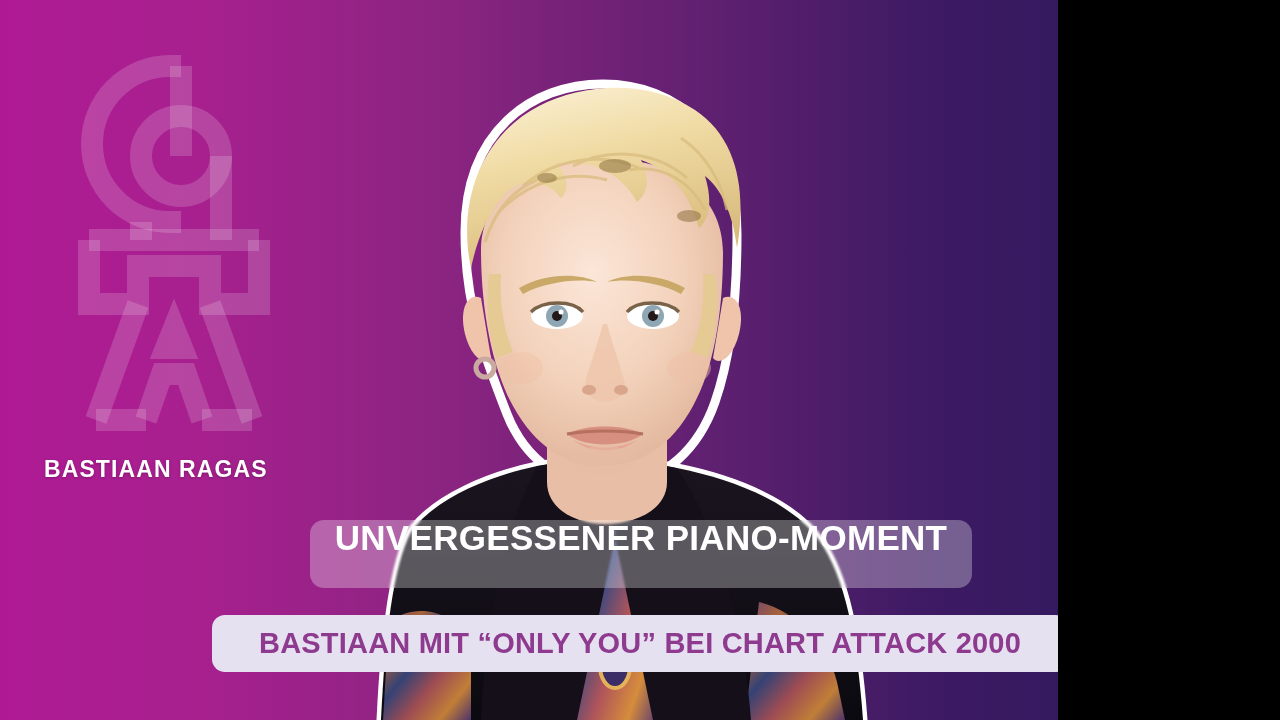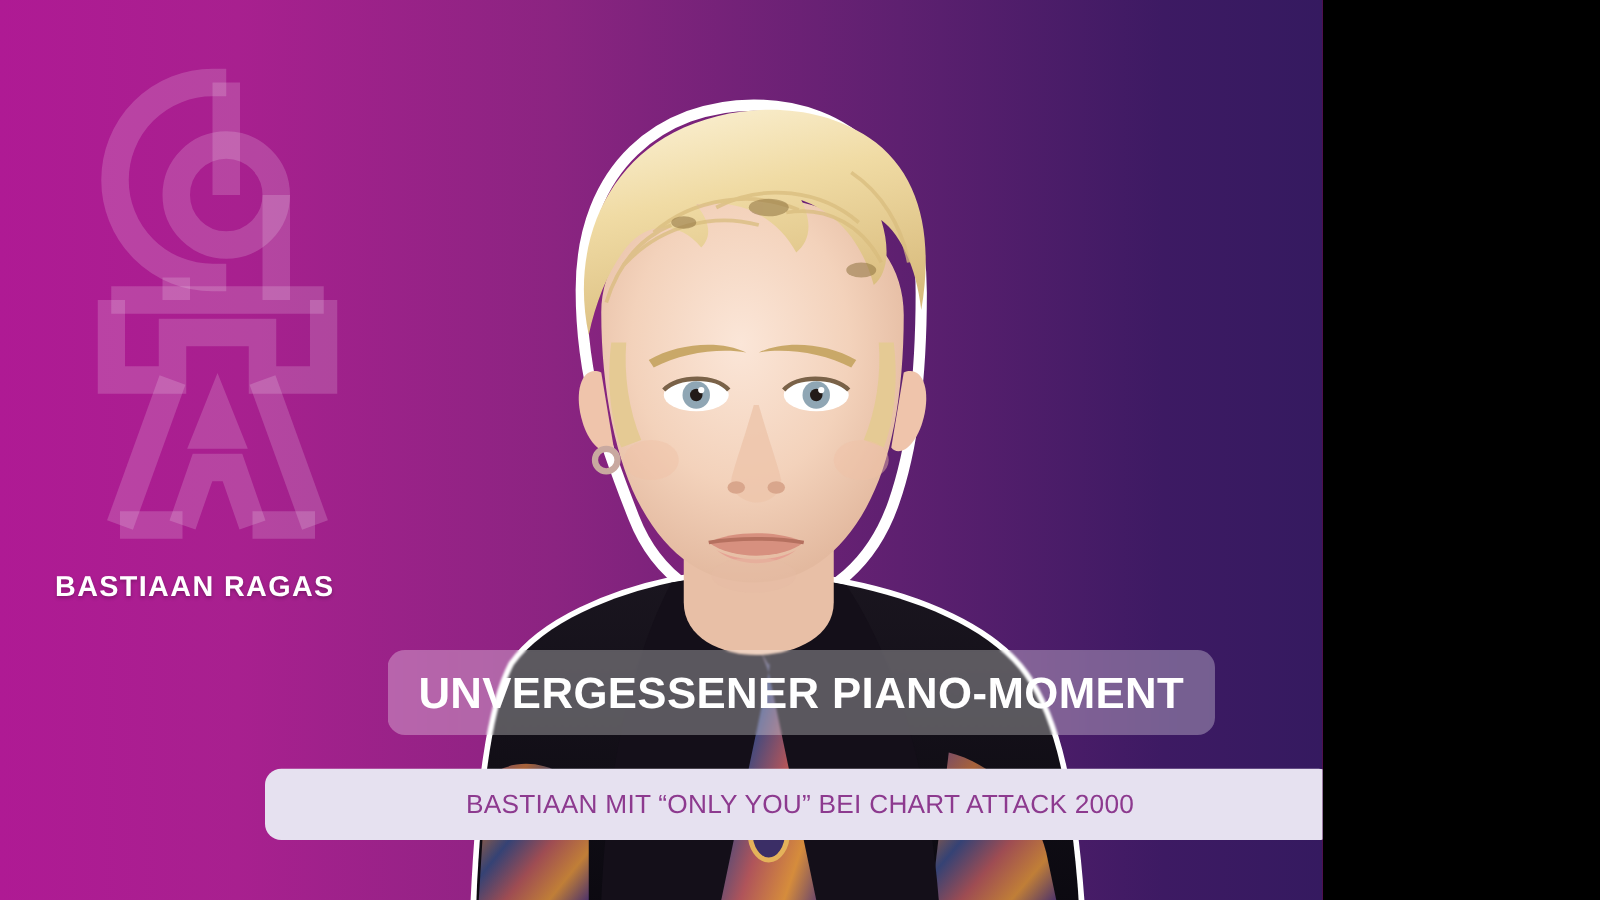--- a/index.html
+++ b/index.html
@@ -59,21 +59,21 @@
   
   .title-pill {
     position: absolute;
     left: 310px;
     top: 520px;
     width: 662px;
     height: 68px;
     border-radius: 14px;
     background: rgba(255,255,255,0.30);
     display: flex;
-    align-items: center;
+    align-items: flex-start;
     justify-content: center;
     box-sizing: border-box;
     padding: 0 22px;
     backdrop-filter: blur(1px);
   }
   .title-pill .label {
     color: #ffffff;
     font-size: 35px;
     font-weight: 700;
     letter-spacing: 0.3px;
@@ -90,22 +90,22 @@
     border-radius: 13px;
     background: #E6E1F0;
     display: flex;
     align-items: center;
     justify-content: center;
     box-sizing: border-box;
     padding: 0 20px;
   }
   .subtitle-pill .label {
     color: #8D3A8F;
-    font-size: 21px;
-    font-weight: 400;
+    font-size: 29px;
+    font-weight: 700;
     letter-spacing: 0.2px;
     white-space: nowrap;
     line-height: 1;
   }
 </style>
 </head>
 <body>
 
 <div id="stage">
 

